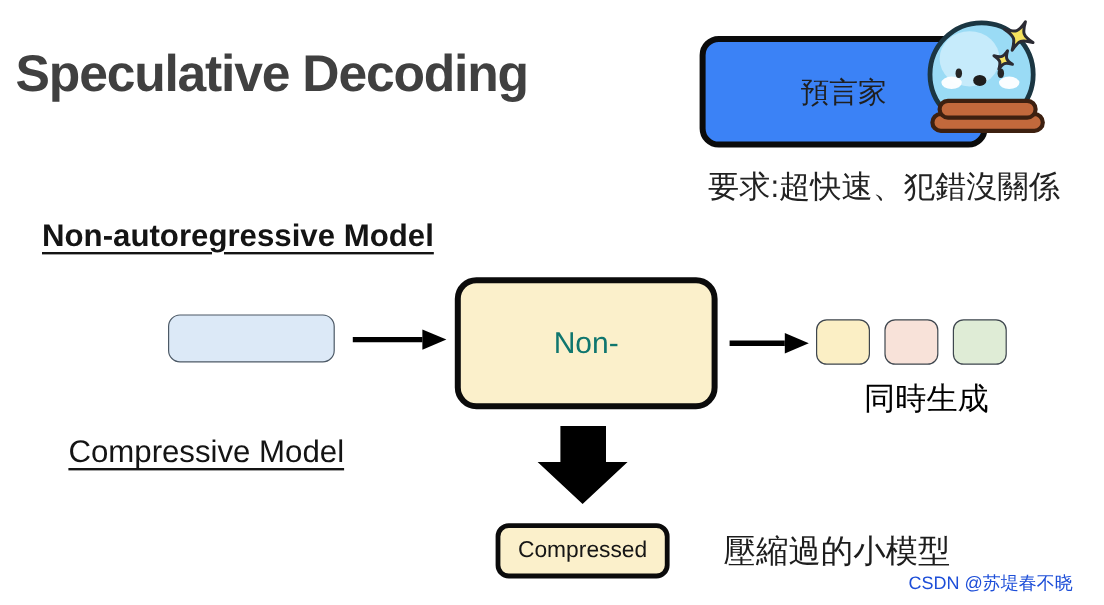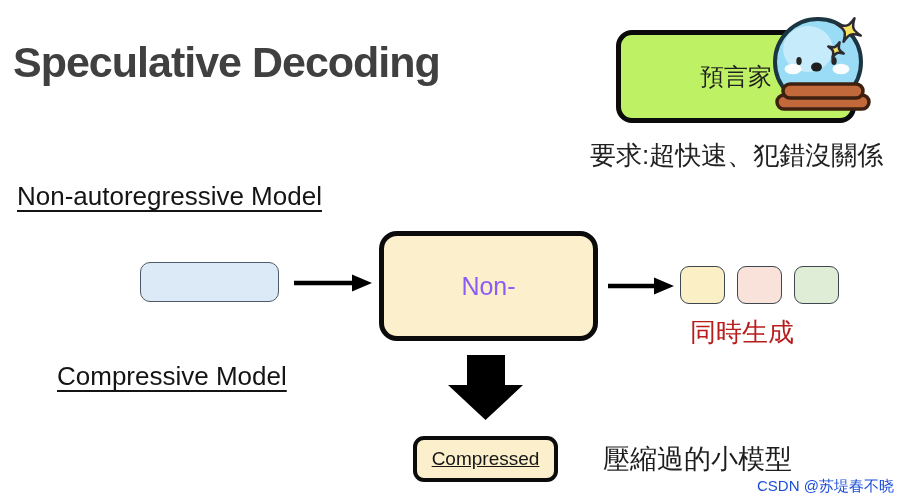--- a/index.html
+++ b/index.html
@@ -18,62 +18,62 @@
     white-space:nowrap;
   }
 
   
   .heading{
     font-size:26px;font-weight:400;color:#141414;white-space:nowrap;
     text-decoration:underline;
     text-decoration-thickness:2px;
     text-underline-offset:5px;
   }
-  #heading-nar{left:17px;top:181px;}
+  #heading-nar{left:35px;top:181px;font-weight:bold;}
   #heading-comp{left:17px;top:361px;margin-left:40px;}
 
   
   .prophet-box{
-    left:616px;top:30px;width:230px;height:83px;
-    background:#bef264;border:5px solid #0b0b0b;border-radius:16px;
+    left:583px;top:30px;width:230px;height:83px;
+    background:#3b82f6;border:5px solid #0b0b0b;border-radius:16px;
     display:flex;align-items:center;justify-content:center;
     font-size:24px;color:#1f1f1f;
   }
   .requirement{
     left:590px;top:138px;font-size:26px;color:#222;white-space:nowrap;
   }
 
   
   .blue-box{
     left:140px;top:262px;width:137px;height:38px;
     background:#dce9f7;border:1.6px solid #4c5966;border-radius:10px;
   }
   .nonauto-box{
     left:379px;top:231px;width:209px;height:100px;
     background:#fbf0cb;border:5px solid #0b0b0b;border-radius:18px;
     display:flex;flex-direction:column;align-items:center;justify-content:center;
-    font-size:25px;line-height:1.28;color:#8b5cf6;text-align:center;
+    font-size:25px;line-height:1.28;color:#0f766e;text-align:center;
   }
   .token{
     width:43px;height:36px;border:1.6px solid #3e464e;border-radius:9px;
   }
   #token-yellow{left:680px;top:266px;background:#fbefc5;}
   #token-pink  {left:737px;top:266px;background:#f8e2d9;}
   #token-green {left:794px;top:266px;background:#dfecd6;}
   .tokens-caption{
-    left:690px;top:315px;width:162px;text-align:left;
-    font-size:26px;color:#b91c1c;white-space:nowrap;
+    left:662px;top:315px;width:162px;text-align:right;
+    font-size:26px;color:#000000;white-space:nowrap;
   }
 
   
   .compressed-box{
     left:413px;top:436px;width:137px;height:38px;
     background:#fbf0cb;border:4px solid #0b0b0b;border-radius:11px;
     display:flex;align-items:center;justify-content:center;
-    font-size:19px;color:#161616;text-decoration:underline;
+    font-size:19px;color:#161616;
   }
   .compressed-caption{
     left:567px;top:441px;font-size:27px;color:#1d1d1d;white-space:nowrap;margin-left:36px;
   }
 
   .watermark{
     left:757px;top:477px;font-size:15px;color:#1d4ed8;white-space:nowrap;
   }
 
   svg{display:block;}

